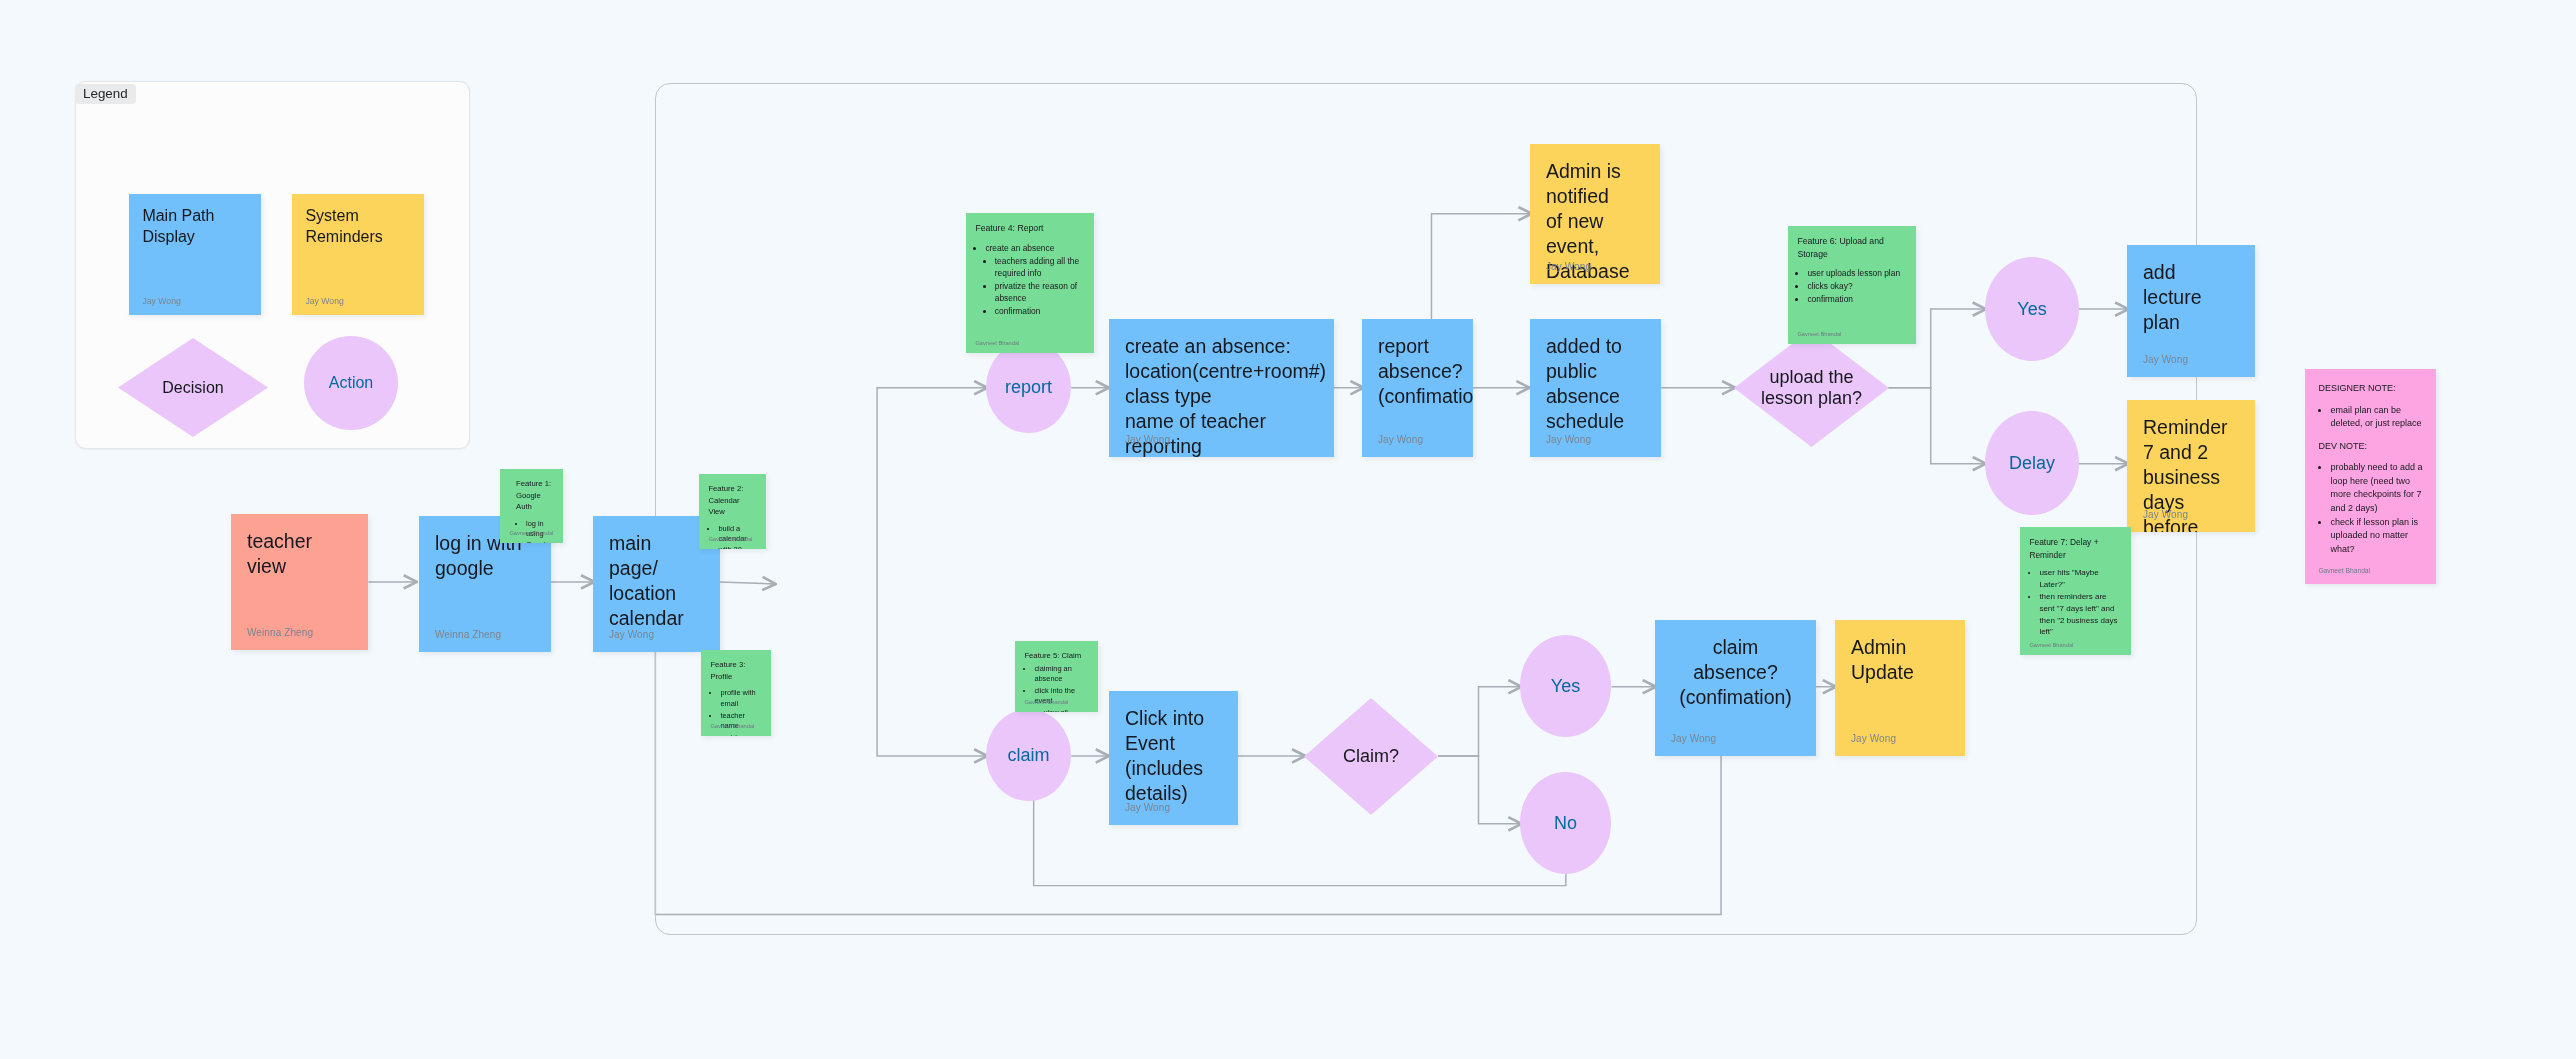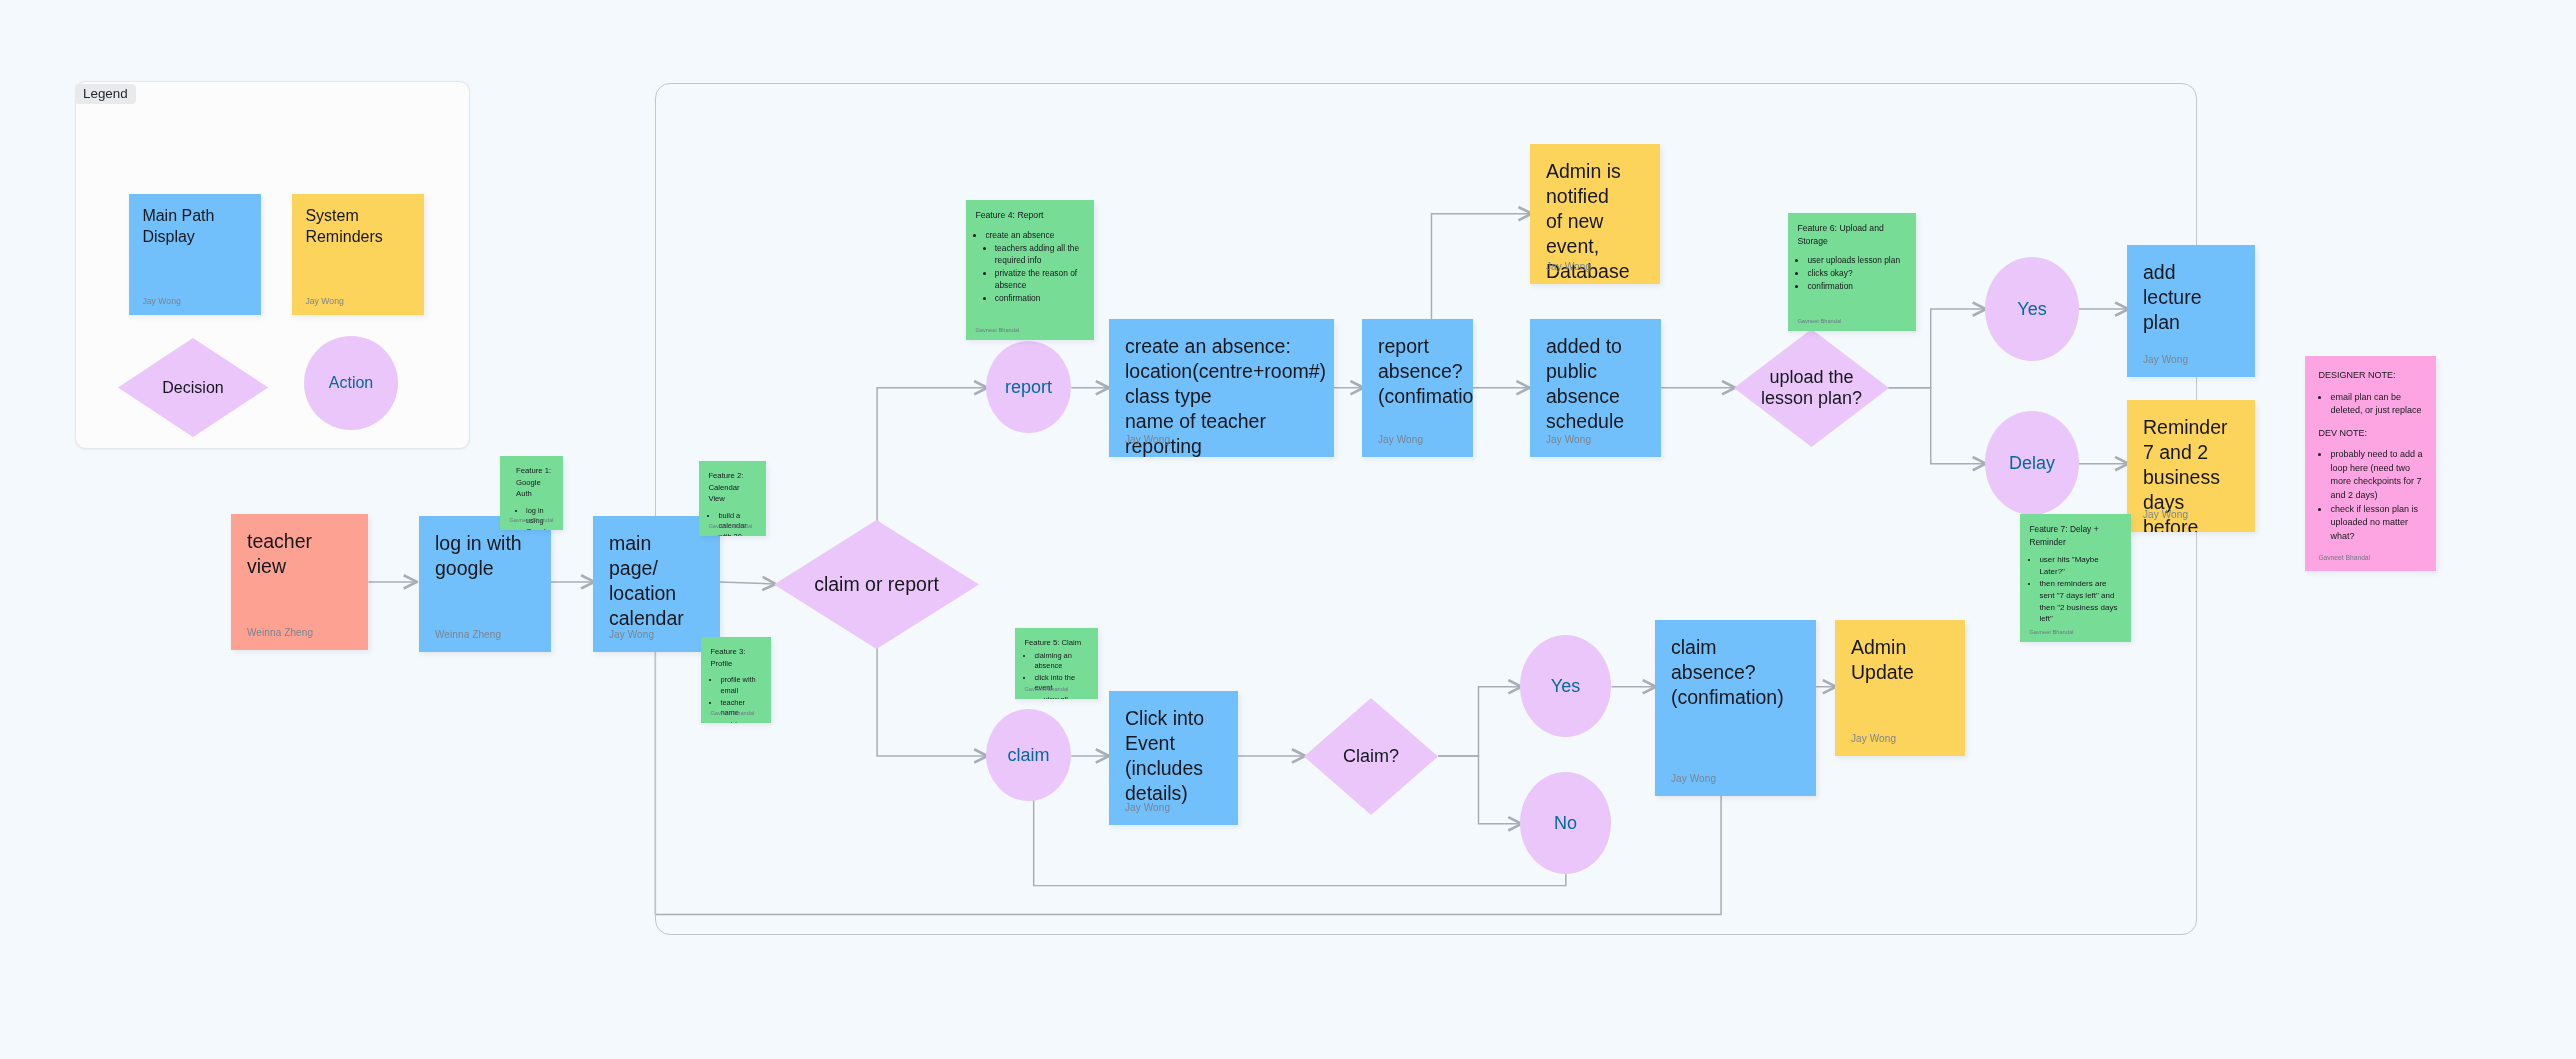--- a/index.html
+++ b/index.html
@@ -44,20 +44,21 @@
   .green{background:#77dd96;}
   .pink{background:#fda4e2;}
 
   
   .fnote{
     position:absolute;box-sizing:border-box;
     padding:9.4px 9.4px 5.4px 9.4px;
     box-shadow:2px 3.4px 5.4px rgba(20,30,60,.08);
     color:#16181d;font-size:7.4px;line-height:1.45;
     overflow:hidden;
+    margin-top:13px;
   }
   .fnote .ftitle{font-size:7.7px;margin-bottom:6.7px;white-space:pre-line;}
   .fnote ul{margin:0;padding-left:10px;list-style:disc;}
   .fnote ul ul{padding-left:9.4px;margin:0;}
   .fnote li{margin:0 0 0.7px 0;}
   .fnote .fauthor{
     position:absolute;left:9.4px;bottom:5.4px;
     font-size:5.7px;color:#6f7a86;
   }
   
@@ -186,23 +187,20 @@
     <div class="title">log in with google</div>
     <div class="author">Weinna Zheng</div>
   </div>
 
   <div class="note blue" style="left:593px;top:516px;width:127px;height:136px;">
     <div class="title">main page/
 location calendar</div>
     <div class="author">Jay Wong</div>
   </div>
 
-  <div class="diamond" style="left:774px;top:520px;width:205px;height:129px;font-size:19.5px;">
-    <span class="shape-label">claim or report</span>
-  </div>
 
   <div class="ellipse" style="left:986px;top:341px;width:85px;height:92px;font-size:18px;">
     <span class="shape-label">report</span>
   </div>
 
   <div class="note blue" style="left:1109px;top:319px;width:225px;height:138px;">
     <div class="title">create an absence:
 location(centre+room#)
 class type
 name of teacher reporting
@@ -271,21 +269,21 @@
   </div>
 
   <div class="ellipse" style="left:1520px;top:635px;width:91px;height:102px;font-size:18px;">
     <span class="shape-label">Yes</span>
   </div>
 
   <div class="ellipse" style="left:1520px;top:772px;width:91px;height:102px;font-size:18px;">
     <span class="shape-label">No</span>
   </div>
 
-  <div class="note blue" style="left:1655px;top:620px;width:161px;height:176px;">
+  <div class="note blue" style="left:1655px;top:620px;width:161px;height:136px;text-align:center;">
     <div class="title">claim absence?
 (confimation)</div>
     <div class="author">Jay Wong</div>
   </div>
 
   <div class="note yellow" style="left:1835px;top:620px;width:130px;height:136px;">
     <div class="title">Admin Update</div>
     <div class="author">Jay Wong</div>
   </div>
 

